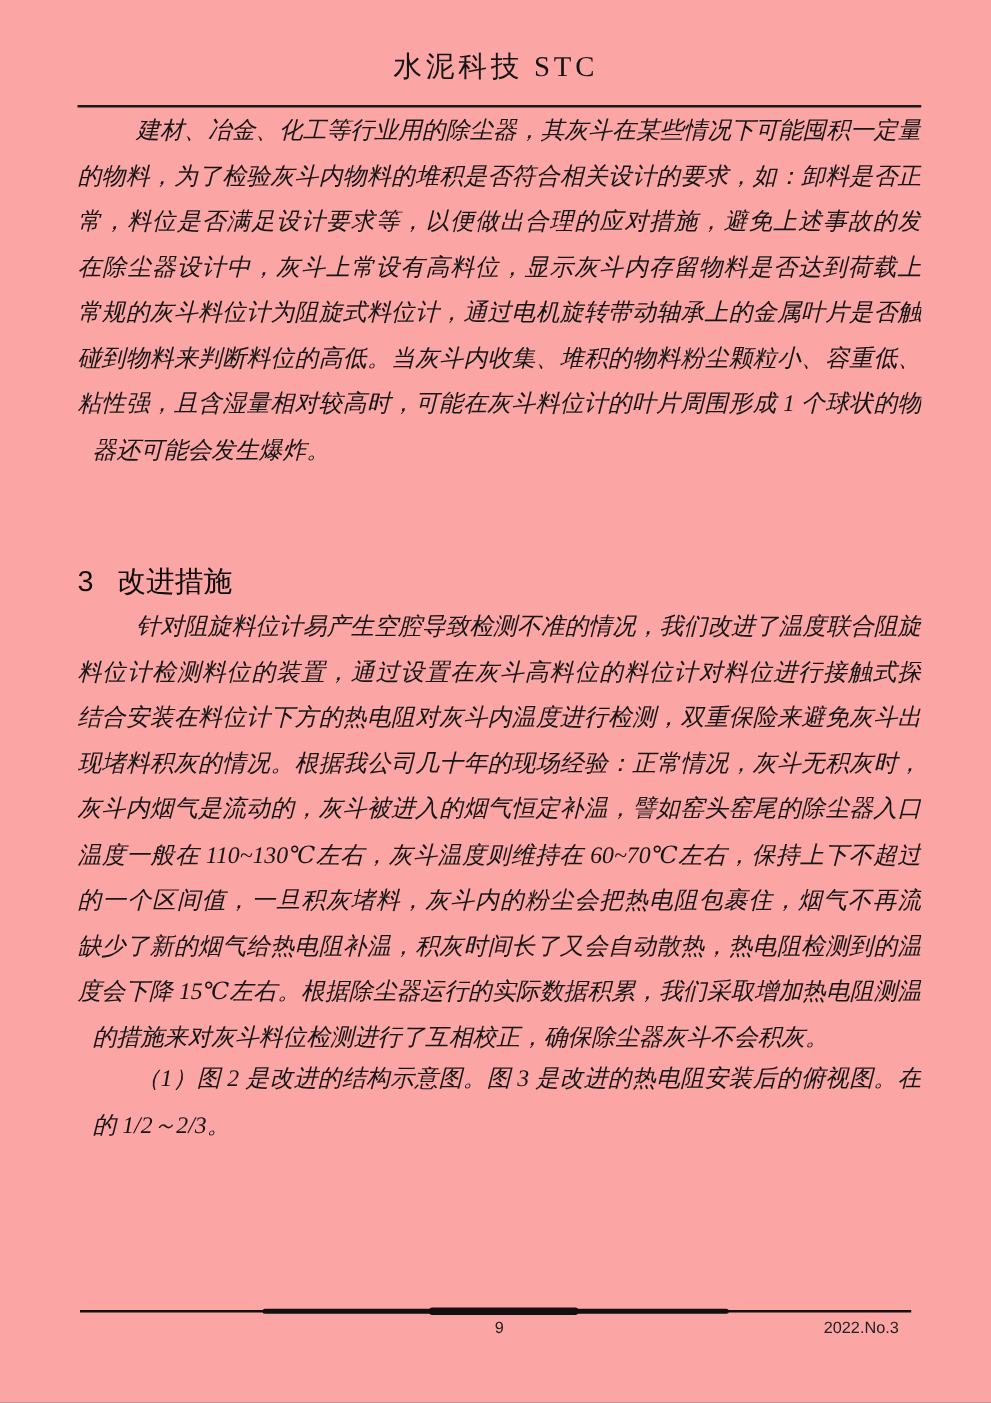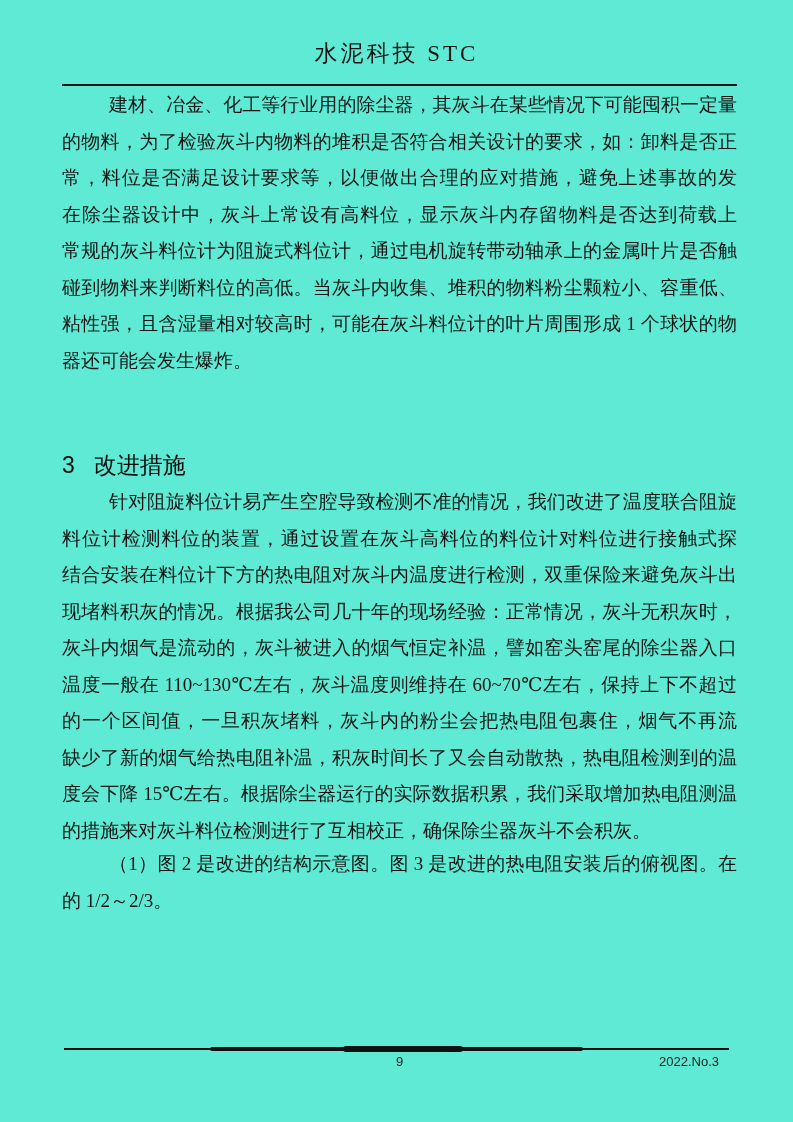--- a/index.html
+++ b/index.html
@@ -5,21 +5,21 @@
   html, body {
     margin: 0;
     padding: 0;
     background: #888;
   }
   .page {
     position: relative;
     width: 793px;
     height: 1122px;
     margin: 0 auto;
-    background: #5eead4;
+    background: #fca5a5;
     overflow: hidden;
     font-family: "Liberation Serif", "DejaVu Serif", serif;
     color: #111111;
   }
   
   .journal-title {
     position: absolute;
     top: 38px;
     left: 0;
     width: 100%;
@@ -46,24 +46,26 @@
     color: #161616;
   }
   .para .line {
     height: 36.5px;
     line-height: 36.5px;
     text-align: justify;
     text-align-last: justify;
     text-justify: inter-character;
     overflow: hidden;
     white-space: normal;
+    font-style: italic;
   }
   .para .line.last {
     text-align: left;
     text-align-last: left;
+    margin-left: 12px;
   }
   .para .line.indent {
     padding-left: 47px;
   }
   .para sup {
     font-size: 11px;
     vertical-align: 8px;
     line-height: 0;
     letter-spacing: 0;
   }

